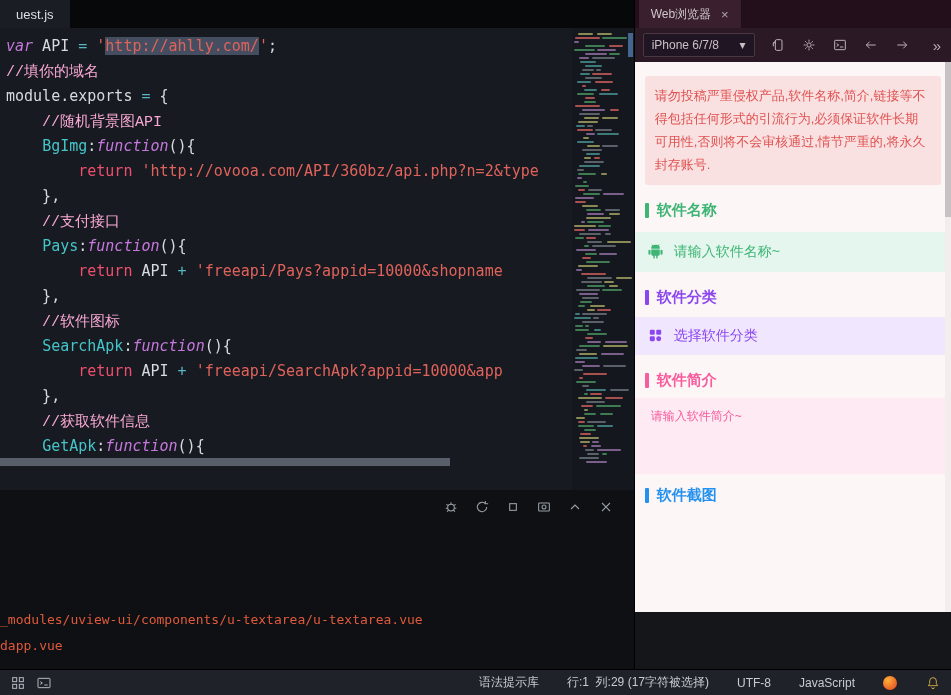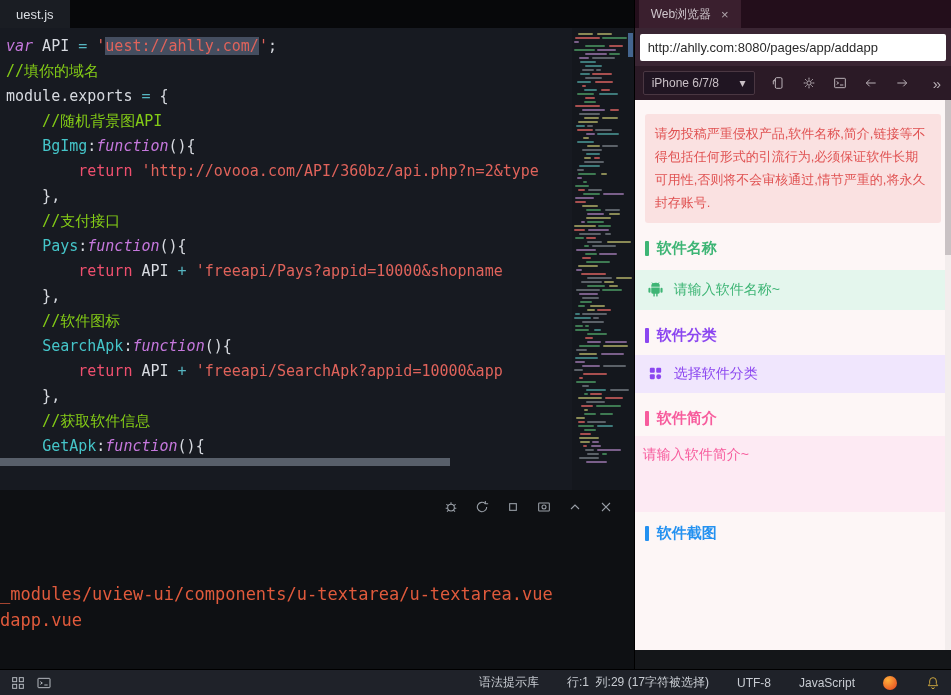--- a/index.html
+++ b/index.html
@@ -12,33 +12,33 @@
   .tabbar-left { height:28px; background:#07080a; display:flex; align-items:stretch; }
   .tab-editor { background:#1a1d23; color:#dcdfe4; font-size:13px; padding:0 16px; display:flex; align-items:center; }
   .editor { position:relative; height:462px; background:#171a21; display:flex; overflow:hidden; }
   .code { flex:1; overflow:hidden; padding:6px 0 0 6px; font-family:"DejaVu Sans Mono","Liberation Mono",monospace; font-size:15px; line-height:25px; color:#d7dae0; }
   .cl { white-space:pre; height:25px; }
   .kw  { color:#c678dd; font-style:italic; }
   .fn  { color:#45c5c9; }
   .str { color:#e0635b; }
   .ret { color:#ef4f6e; }
   .op  { color:#56b6c2; }
-  .cmt { color:#84cc16; }
+  .cmt { color:#f9a8d4;font-family:Liberation Mono, monospace; }
   .pl  { color:#d7dae0; }
   .sel { background:#454e60; }
   .minimap { width:62px; background:#14171d; padding-top:5px; overflow:hidden; }
   .mm-row { height:4px; white-space:nowrap; }
   .mm-row span { display:inline-block; height:2px; vertical-align:top; border-radius:1px; }
   .vthumb { position:absolute; right:1px; top:5px; width:5px; height:24px; background:#44658f; }
   .hscroll { position:absolute; left:0; bottom:24px; height:8px; width:545px; }
   .hthumb { width:450px; height:8px; background:#585f6a; }
   .console { flex:1; background:#0e1013; position:relative; }
   .console-toolbar { position:absolute; top:9px; right:20px; display:flex; gap:15px; }
   .console-toolbar svg { width:16px; height:16px; display:block; stroke:#9aa0a8; fill:none; stroke-width:1.6; }
-  .console-output { margin-top:91px; font-family:"DejaVu Sans Mono","Liberation Mono",monospace; font-size:17px; line-height:26px; color:#e05a3c; white-space:pre; overflow:hidden; }
+  .console-output { margin-top:117px; font-family:"DejaVu Sans Mono","Liberation Mono",monospace; font-size:13px; line-height:26px; color:#e05a3c; white-space:pre; overflow:hidden; }
 
   
   .right-pane { width:338px; display:flex; flex-direction:column; background:#15171b; }
   .tabbar-right { height:28px; background:#230e1b; display:flex; align-items:stretch; }
   .tab-browser { background:#3a1f2e; color:#cfc6cc; font-size:12px; padding:0 12px; margin-left:4px; display:flex; align-items:center; gap:10px; }
   .tab-close { color:#b0a6ac; font-size:13px; }
   .urlrow { height:38px; background:#3a2533; display:flex; align-items:center; padding:0 5px; }
   .url-input { flex:1; height:27px; background:#fff; border:none; border-radius:2px; font-size:13px; color:#2a2a2a; padding:0 8px; font-family:"Liberation Sans","DejaVu Sans",sans-serif; outline:none; }
   .devrow { height:34px; background:#2b1a26; display:flex; align-items:center; padding:0 8px; gap:15px; }
   .dev-select { height:24px; background:#201522; border:1px solid #4a3742; border-radius:2px; color:#c9c0c6; font-size:12px; display:flex; align-items:center; justify-content:space-between; gap:12px; padding:0 8px; min-width:112px; }
@@ -51,21 +51,21 @@
   .back-btn svg { width:24px; height:24px; stroke:#3c3c3c; fill:none; stroke-width:2; }
   .mtitle { font-size:17px; font-weight:bold; color:#2f2f2f; }
   .warning { margin:14px 10px 0; background:#fae1e1; color:#e05252; font-size:13px; line-height:1.78; padding:8px 10px; border-radius:3px; }
   .sec { --acc:#333; --accbg:#eee; }
   .sec-title { display:flex; align-items:center; gap:8px; margin:16px 0 0 10px; font-size:15px; font-weight:bold; color:var(--acc); }
   .sec-bar { width:4px; height:15px; background:var(--acc); border-radius:1px; }
   .field-row { margin-top:12px; height:40px; background:var(--accbg); display:flex; align-items:center; padding:0 12px; gap:10px; font-size:14px; color:var(--acc); position:relative; }
   .field-row.short { height:38px; margin-top:10px; }
   .field-row svg { width:17px; height:17px; display:block; color:var(--acc); }
   .upload-btn { position:absolute; right:0; top:5px; height:30px; border-radius:15px 0 0 15px; background:linear-gradient(90deg,var(--btn1),var(--btn2)); color:#fff; font-size:13px; display:flex; align-items:center; padding:0 14px; border:none; }
-  .textarea-box { margin-top:8px; height:76px; background:var(--accbg); padding:10px 8px; font-size:14px; color:var(--acc); }
+  .textarea-box { margin-top:8px; height:76px; background:var(--accbg); padding:10px 16px; font-size:12px; color:var(--acc); }
   .page-scroll { position:absolute; right:0; top:0; width:6px; height:100%; background:#f3eded; }
   .page-thumb { width:6px; height:155px; background:#c9c2c4; }
   .bottom-strip { flex:1; background:#141619; }
 
   
   .statusbar { height:26px; background:#1f2229; border-top:1px solid #000; display:flex; align-items:center; padding:0 10px; color:#c8ccd2; font-size:12px; }
   .statusbar .sb-icons { display:flex; gap:10px; align-items:center; }
   .statusbar svg { width:16px; height:16px; display:block; stroke:#b6bac0; fill:none; stroke-width:1.5; }
   .sb-right { margin-left:auto; display:flex; align-items:center; gap:28px; }
   .sb-item { white-space:pre; }
@@ -80,21 +80,21 @@
 
     <div class="left-pane">
       <div class="tabbar-left">
         <div class="tab-editor">
           <span>uest.js</span>
         </div>
       </div>
 
       <div class="editor">
         <div class="code" id="code">
-            <div class="cl"><span class="kw">var</span><span class="pl"> API </span><span class="op">= </span><span class="str">'</span><span class="str sel">uest://ahlly.com/</span><span class="str">'</span><span class="pl">;</span></div>
+            <div class="cl"><span class="kw">var</span><span class="pl"> API </span><span class="op">= </span><span class="str">'</span><span class="str sel">http://ahlly.com/</span><span class="str">'</span><span class="pl">;</span></div>
             <div class="cl"><span class="cmt">//填你的域名</span></div>
             <div class="cl"><span class="pl">module.exports </span><span class="op">= </span><span class="pl">{</span></div>
             <div class="cl"><span class="cmt">    //随机背景图API</span></div>
             <div class="cl"><span class="pl">    </span><span class="fn">BgImg</span><span class="pl">:</span><span class="kw">function</span><span class="pl">(){</span></div>
             <div class="cl"><span class="pl">        </span><span class="ret">return </span><span class="str">'http://ovooa.com/API/360bz/api.php?n=2&amp;type</span></div>
             <div class="cl"><span class="pl">    },</span></div>
             <div class="cl"><span class="cmt">    //支付接口</span></div>
             <div class="cl"><span class="pl">    </span><span class="fn">Pays</span><span class="pl">:</span><span class="kw">function</span><span class="pl">(){</span></div>
             <div class="cl"><span class="pl">        </span><span class="ret">return </span><span class="pl">API </span><span class="op">+ </span><span class="str">'freeapi/Pays?appid=10000&amp;shopname</span></div>
             <div class="cl"><span class="pl">    },</span></div>
@@ -262,23 +262,20 @@
     </div>
 
     <div class="right-pane">
       <div class="tabbar-right">
         <div class="tab-browser">
           <span>Web浏览器</span>
           <span class="tab-close">×</span>
         </div>
       </div>
 
-      <div class="urlrow">
-        <input class="url-input" value="http://ahlly.com:8080/pages/app/addapp" style="">
-      </div>
 
       <div class="devrow">
         <div class="dev-select">
           <span>iPhone 6/7/8</span>
           <span>▾</span>
         </div>
         <span>
             <svg viewBox="0 0 24 24">
               <rect x="8" y="4" width="10" height="16" rx="2"></rect>
               <path d="M5 14a7 7 0 0 1 2-7"></path>

